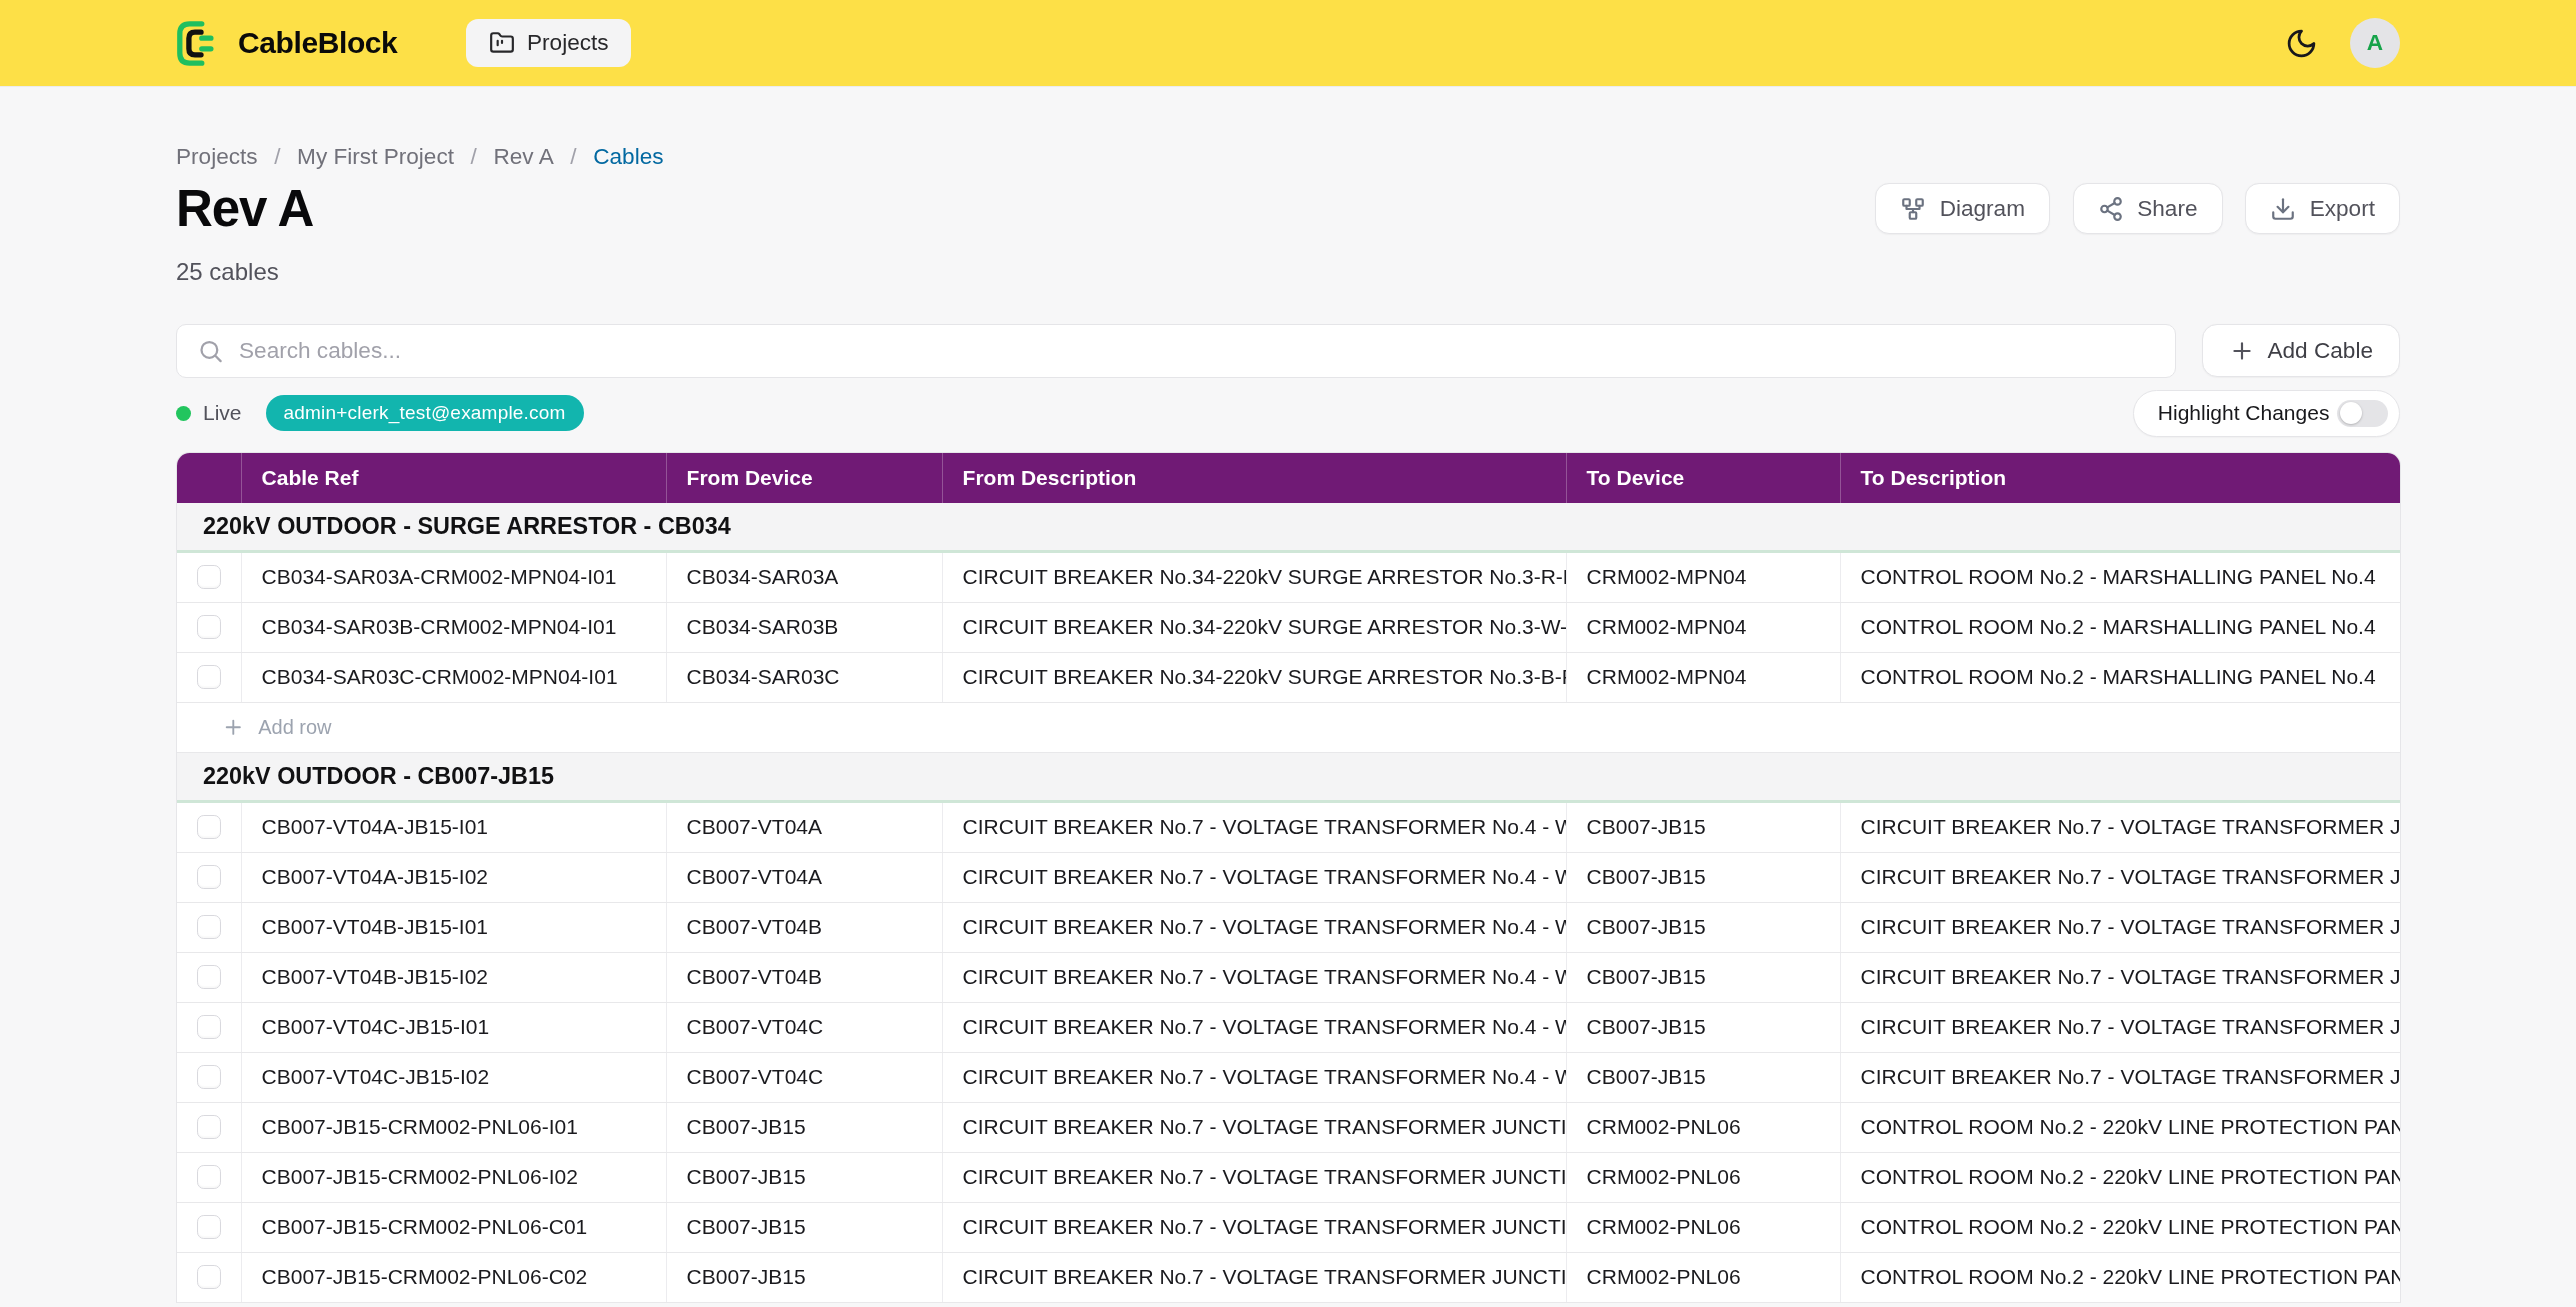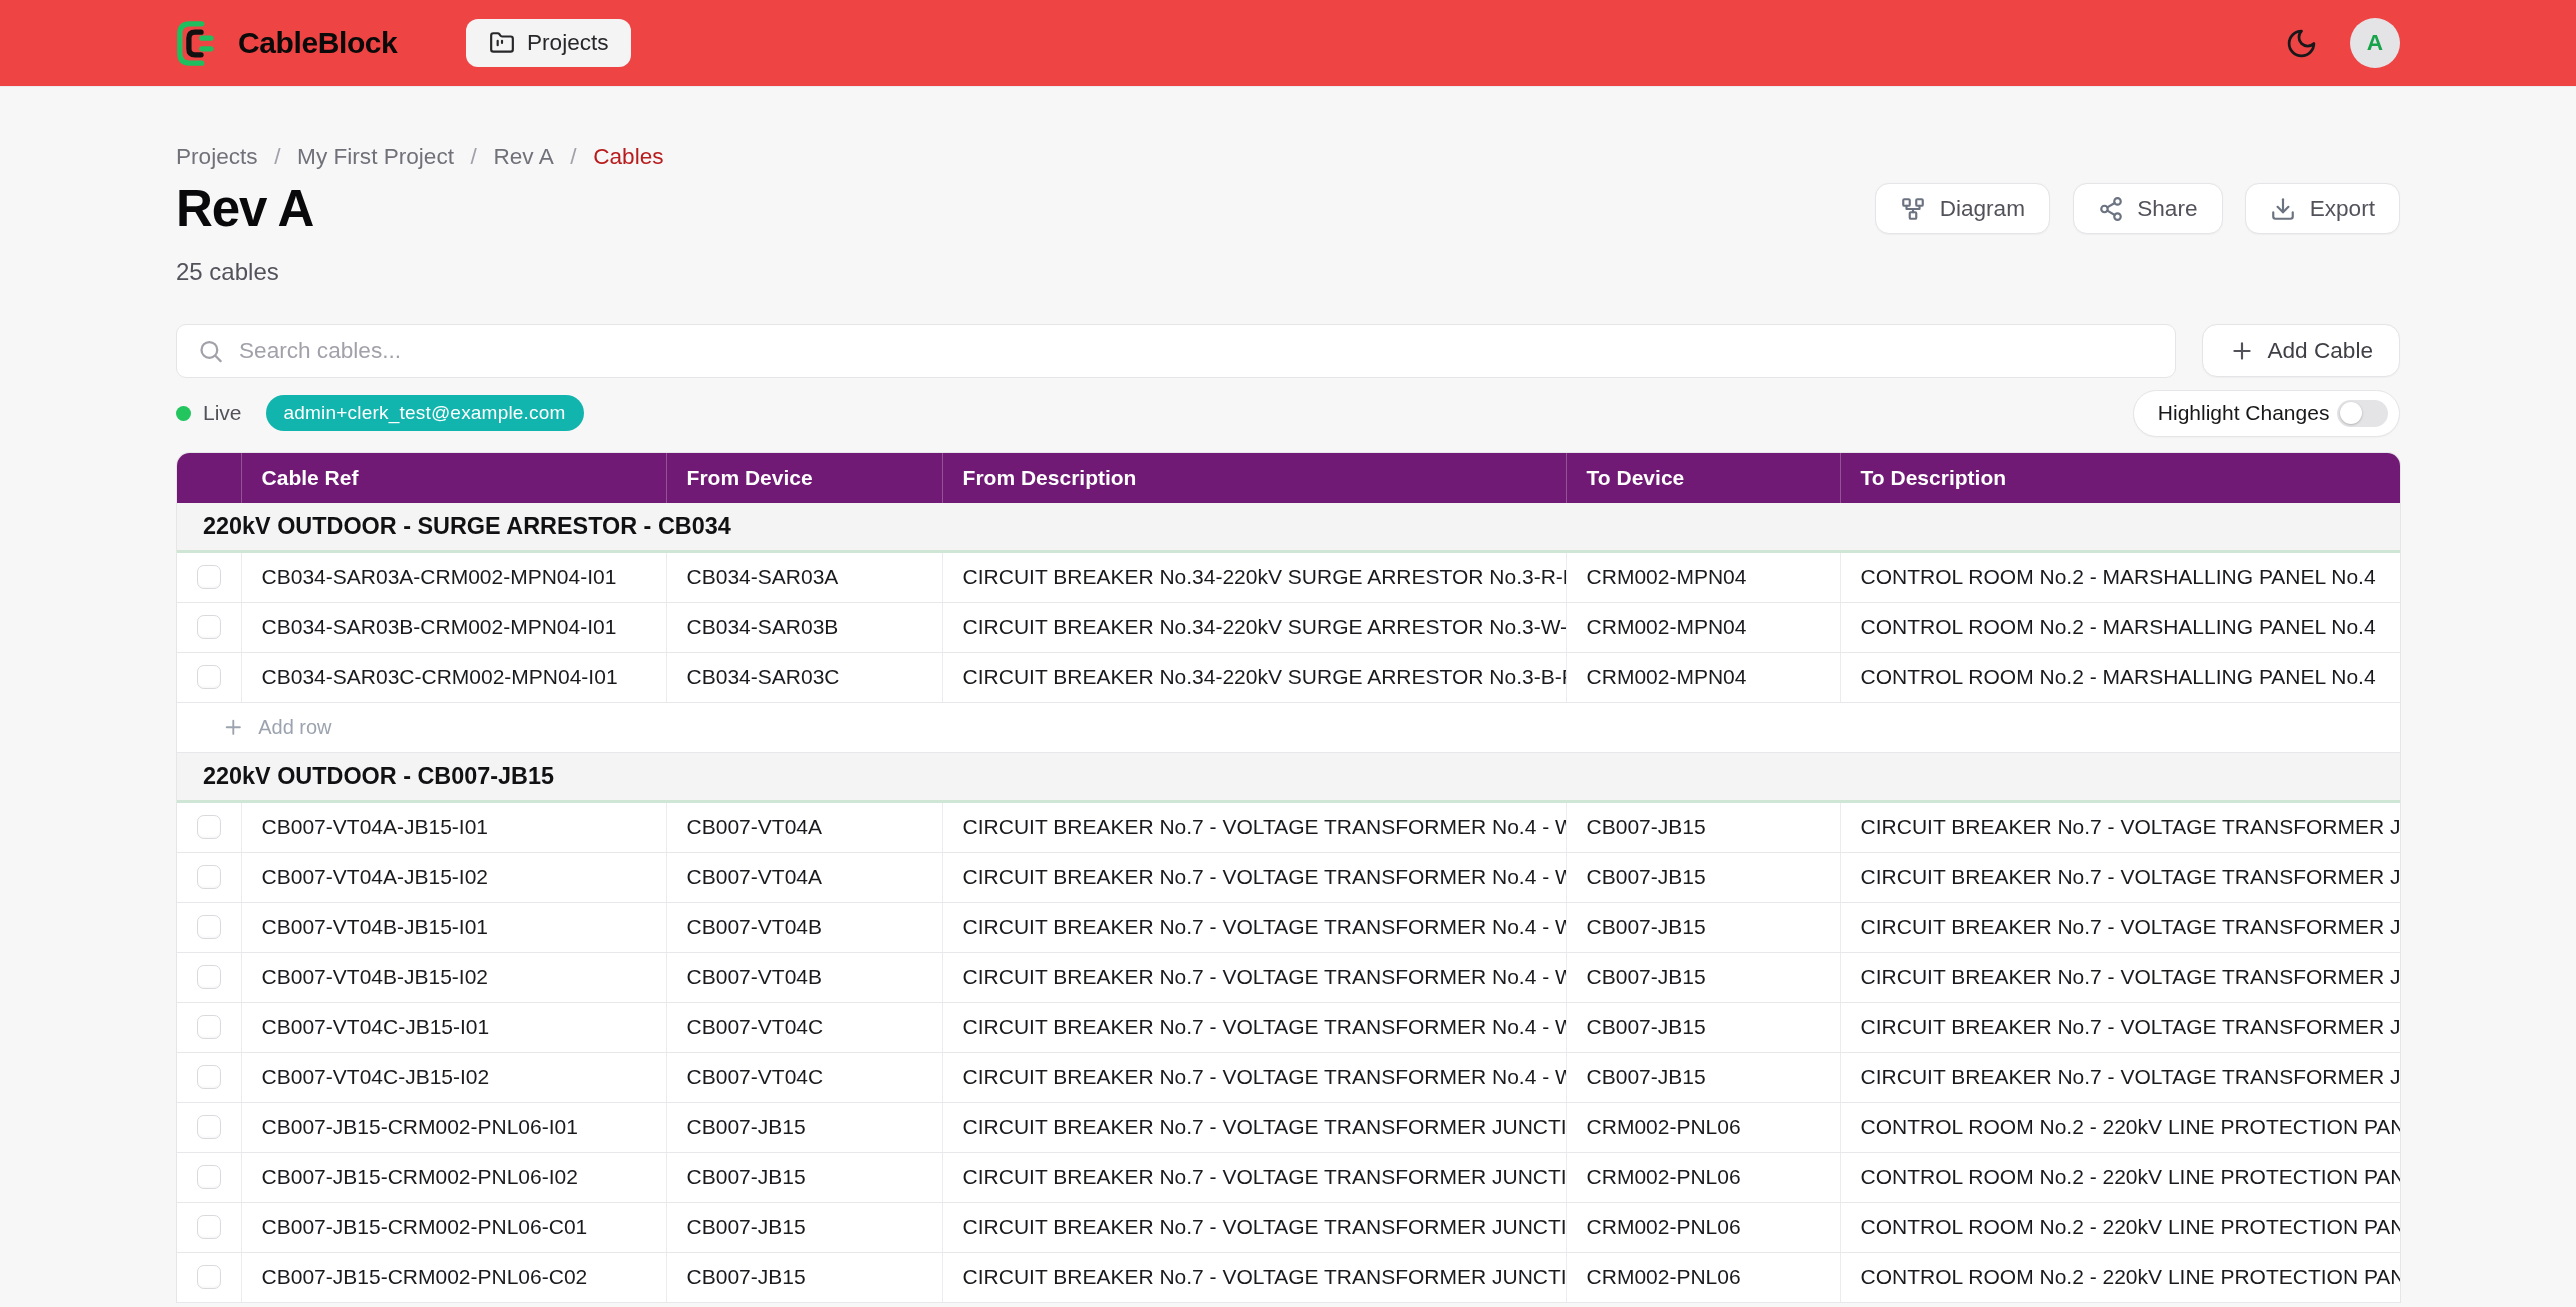--- a/index.html
+++ b/index.html
@@ -6,21 +6,21 @@
   html, body { width: 2576px; height: 1308px; overflow: hidden; }
   body {
     font-family: "Liberation Sans", sans-serif;
     background: #f7f7f8;
     color: #18181b;
   }
   svg { display: block; }
 
   
   .topbar {
-    height: 87px; background: #ef4444; border-bottom: 0.8px solid #ececee;
+    height: 87px; background: #fde047; border-bottom: 0.8px solid #ececee;
     display: flex; align-items: center; padding: 0 176px;
   }
   .brand { display: flex; align-items: center; gap: 18px; }
   .brand-name { font-size: 30px; font-weight: 800; color: #0a0a0a; letter-spacing: -0.4px; }
   .nav-projects {
     margin-left: 69px; display: flex; align-items: center; gap: 12px;
     background: #f4f4f5; border: none; border-radius: 12px; height: 48px; padding: 0 22.6px;
     font-size: 22.6px; color: #27272a; font-family: inherit; cursor: pointer;
   }
   .topbar-right { margin-left: auto; display: flex; align-items: center; gap: 32px; }
@@ -29,21 +29,21 @@
     width: 50px; height: 50px; border-radius: 50%; background: #e4e4e7;
     display: flex; align-items: center; justify-content: center;
     font-size: 22.6px; font-weight: 700; color: #16a34a; cursor: pointer;
   }
 
   
   .page { padding: 0 176px; }
   .breadcrumb { margin-top: 57px; display: flex; align-items: center; gap: 16.6px; font-size: 22.6px; color: #71717a; }
   .breadcrumb a { color: #71717a; text-decoration: none; cursor: pointer; }
   .breadcrumb .sep { color: #a1a1aa; }
-  .breadcrumb .current { color: #b91c1c; }
+  .breadcrumb .current { color: #0369a1; }
 
   .title-row { margin-top: 9px; display: flex; align-items: center; justify-content: space-between; }
   .page-title { font-size: 51px; font-weight: 800; letter-spacing: -1.1px; color: #09090b; }
   .title-actions { display: flex; gap: 22.6px; }
   .action-btn {
     display: flex; align-items: center; gap: 13.6px; height: 51px; padding: 0 24px;
     background: #ffffff; border: 0.8px solid #e5e5e8; border-radius: 14px;
     font-size: 22.6px; color: #52525b; font-family: inherit; cursor: pointer;
     box-shadow: 0 0.8px 1.5px rgba(0,0,0,0.04);
   }

